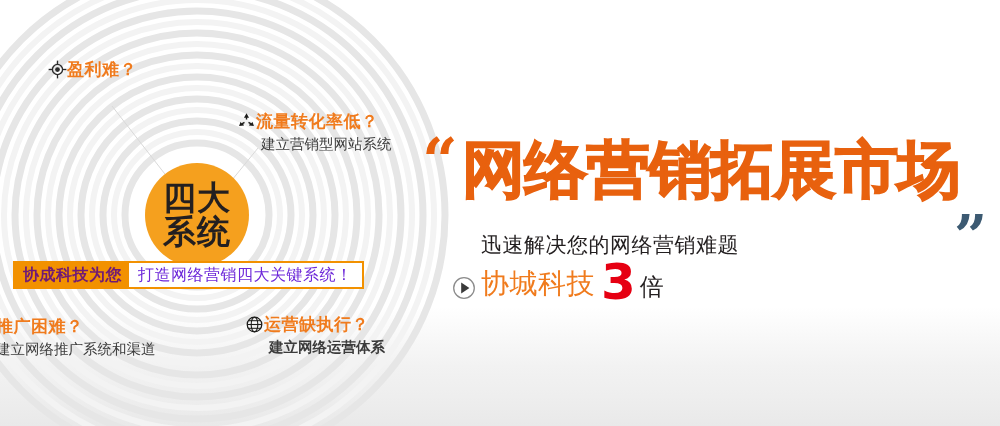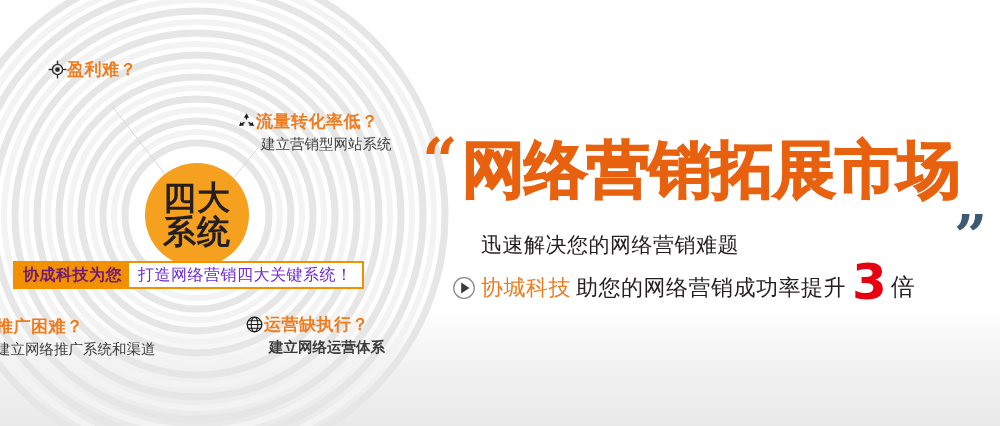--- a/index.html
+++ b/index.html
@@ -147,21 +147,21 @@
     white-space:nowrap;
   }
   #subline2 {
     position:absolute; left:452px; top:262px;
     display:flex; align-items:flex-end; gap:5px;
     white-space:nowrap;
   }
   #play-icon { width:24px; height:24px; flex:0 0 24px; margin-bottom:3px; }
   #subline2 .s2-brand {
     color:#f07b1d;
-    font-size:22px;
+    font-size:28px;
     font-family:"DejaVu Sans","Liberation Sans",sans-serif;
     letter-spacing:0.5px;
   }
   #subline2 .s2-text {
     color:#231f20;
     font-size:22px;
     font-family:"DejaVu Sans","Liberation Sans",sans-serif;
     letter-spacing:0.5px;
   }
   #subline2 .s2-num {
@@ -283,18 +283,17 @@
   </div>
 
   <div id="subline1">迅速解决您的网络营销难题</div>
 
   <div id="subline2">
     <svg id="play-icon" viewBox="0 0 24 24">
       <circle cx="12" cy="12" r="10.3" fill="none" stroke="#8c8c8c" stroke-width="1.3"></circle>
       <path d="M9.2 6.6 L17.4 12 L9.2 17.4 Z" fill="#3a3a3a"></path>
     </svg>
     <span class="s2-brand">协城科技</span>
-    <span class="s2-text">助您的网络营销成功率提升</span>
     <span class="s2-num">3</span>
     <span class="s2-unit">倍</span>
   </div>
 
 </div>
 
 </body></html>

